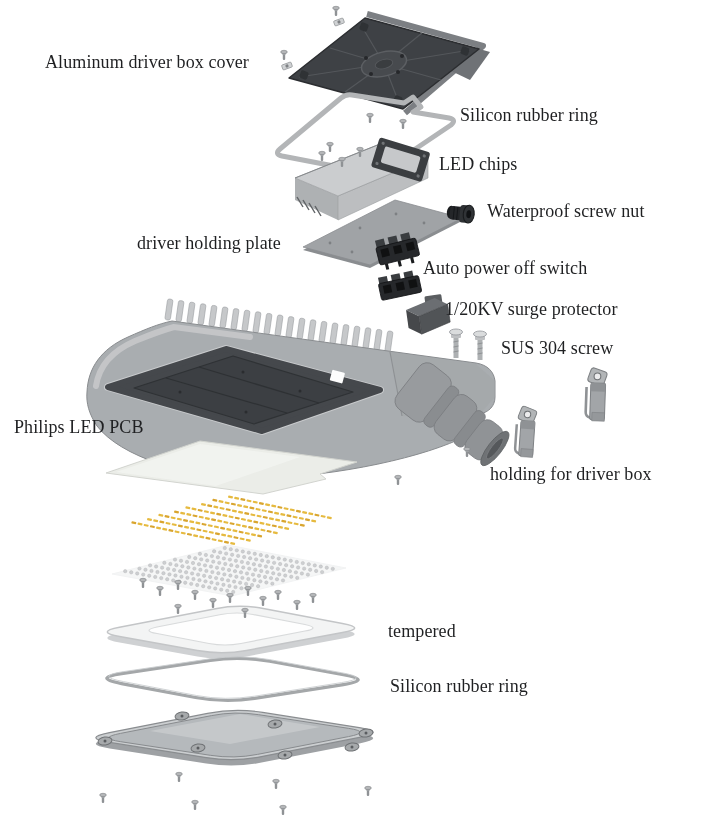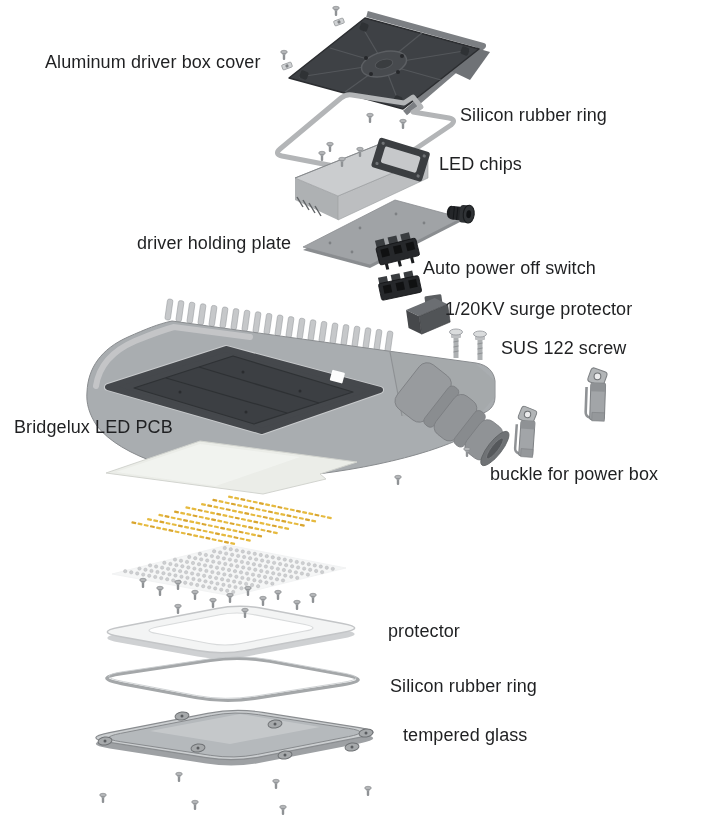--- a/index.html
+++ b/index.html
@@ -1,18 +1,18 @@
 <!DOCTYPE html>
 <html><head>
 <meta charset="utf-8">
 <style>
   html,body{margin:0;padding:0;background:#ffffff;}
   #stage{
     position:relative;width:706px;height:836px;background:#ffffff;overflow:hidden;
-    font-family:Liberation Sans, sans-serif;
+    font-family:Liberation Serif, serif;
     text-align:right;
   }
   .label{
     position:absolute;font-size:18px;line-height:21px;color:#1f2022;
     white-space:nowrap;letter-spacing:0.1px;
   }
   svg{position:absolute;left:0;top:0;}
 </style>
 </head>
 <body>
@@ -724,23 +724,23 @@
         <g transform="translate(287,66) rotate(-20)">
           <rect x="-5" y="-2.6" width="10" height="5.2" rx="1" fill="#d0d2d4" stroke="#8d9093" stroke-width="0.7"></rect>
           <circle r="1.6" fill="#7f8285"></circle>
         </g>
       </g>
 </svg>
 
 <div class="label" style="left:45px;top:52px">Aluminum driver box cover</div>
 <div class="label" style="left:460px;top:105px">Silicon rubber ring</div>
 <div class="label" style="left:439px;top:154px">LED chips</div>
+<div class="label" style="left:487px;top:201px">Waterproof screw nut</div>
 <div class="label" style="left:423px;top:258px">Auto power off switch</div>
 <div class="label" style="left:137px;top:233px">driver holding plate</div>
 <div class="label" style="left:445px;top:299px">1/20KV surge protector</div>
-<div class="label" style="left:501px;top:338px">SUS 122 screw</div>
-<div class="label" style="left:14px;top:417px">Bridgelux LED PCB</div>
-<div class="label" style="left:490px;top:464px">buckle for power box</div>
-<div class="label" style="left:388px;top:621px">protector</div>
+<div class="label" style="left:501px;top:338px">SUS 304 screw</div>
+<div class="label" style="left:14px;top:417px">Philips LED PCB</div>
+<div class="label" style="left:490px;top:464px">holding for driver box</div>
+<div class="label" style="left:388px;top:621px">tempered</div>
 <div class="label" style="left:390px;top:676px">Silicon rubber ring</div>
-<div class="label" style="left:403px;top:725px">tempered glass</div>
 
 </div>
 
 </body></html>

